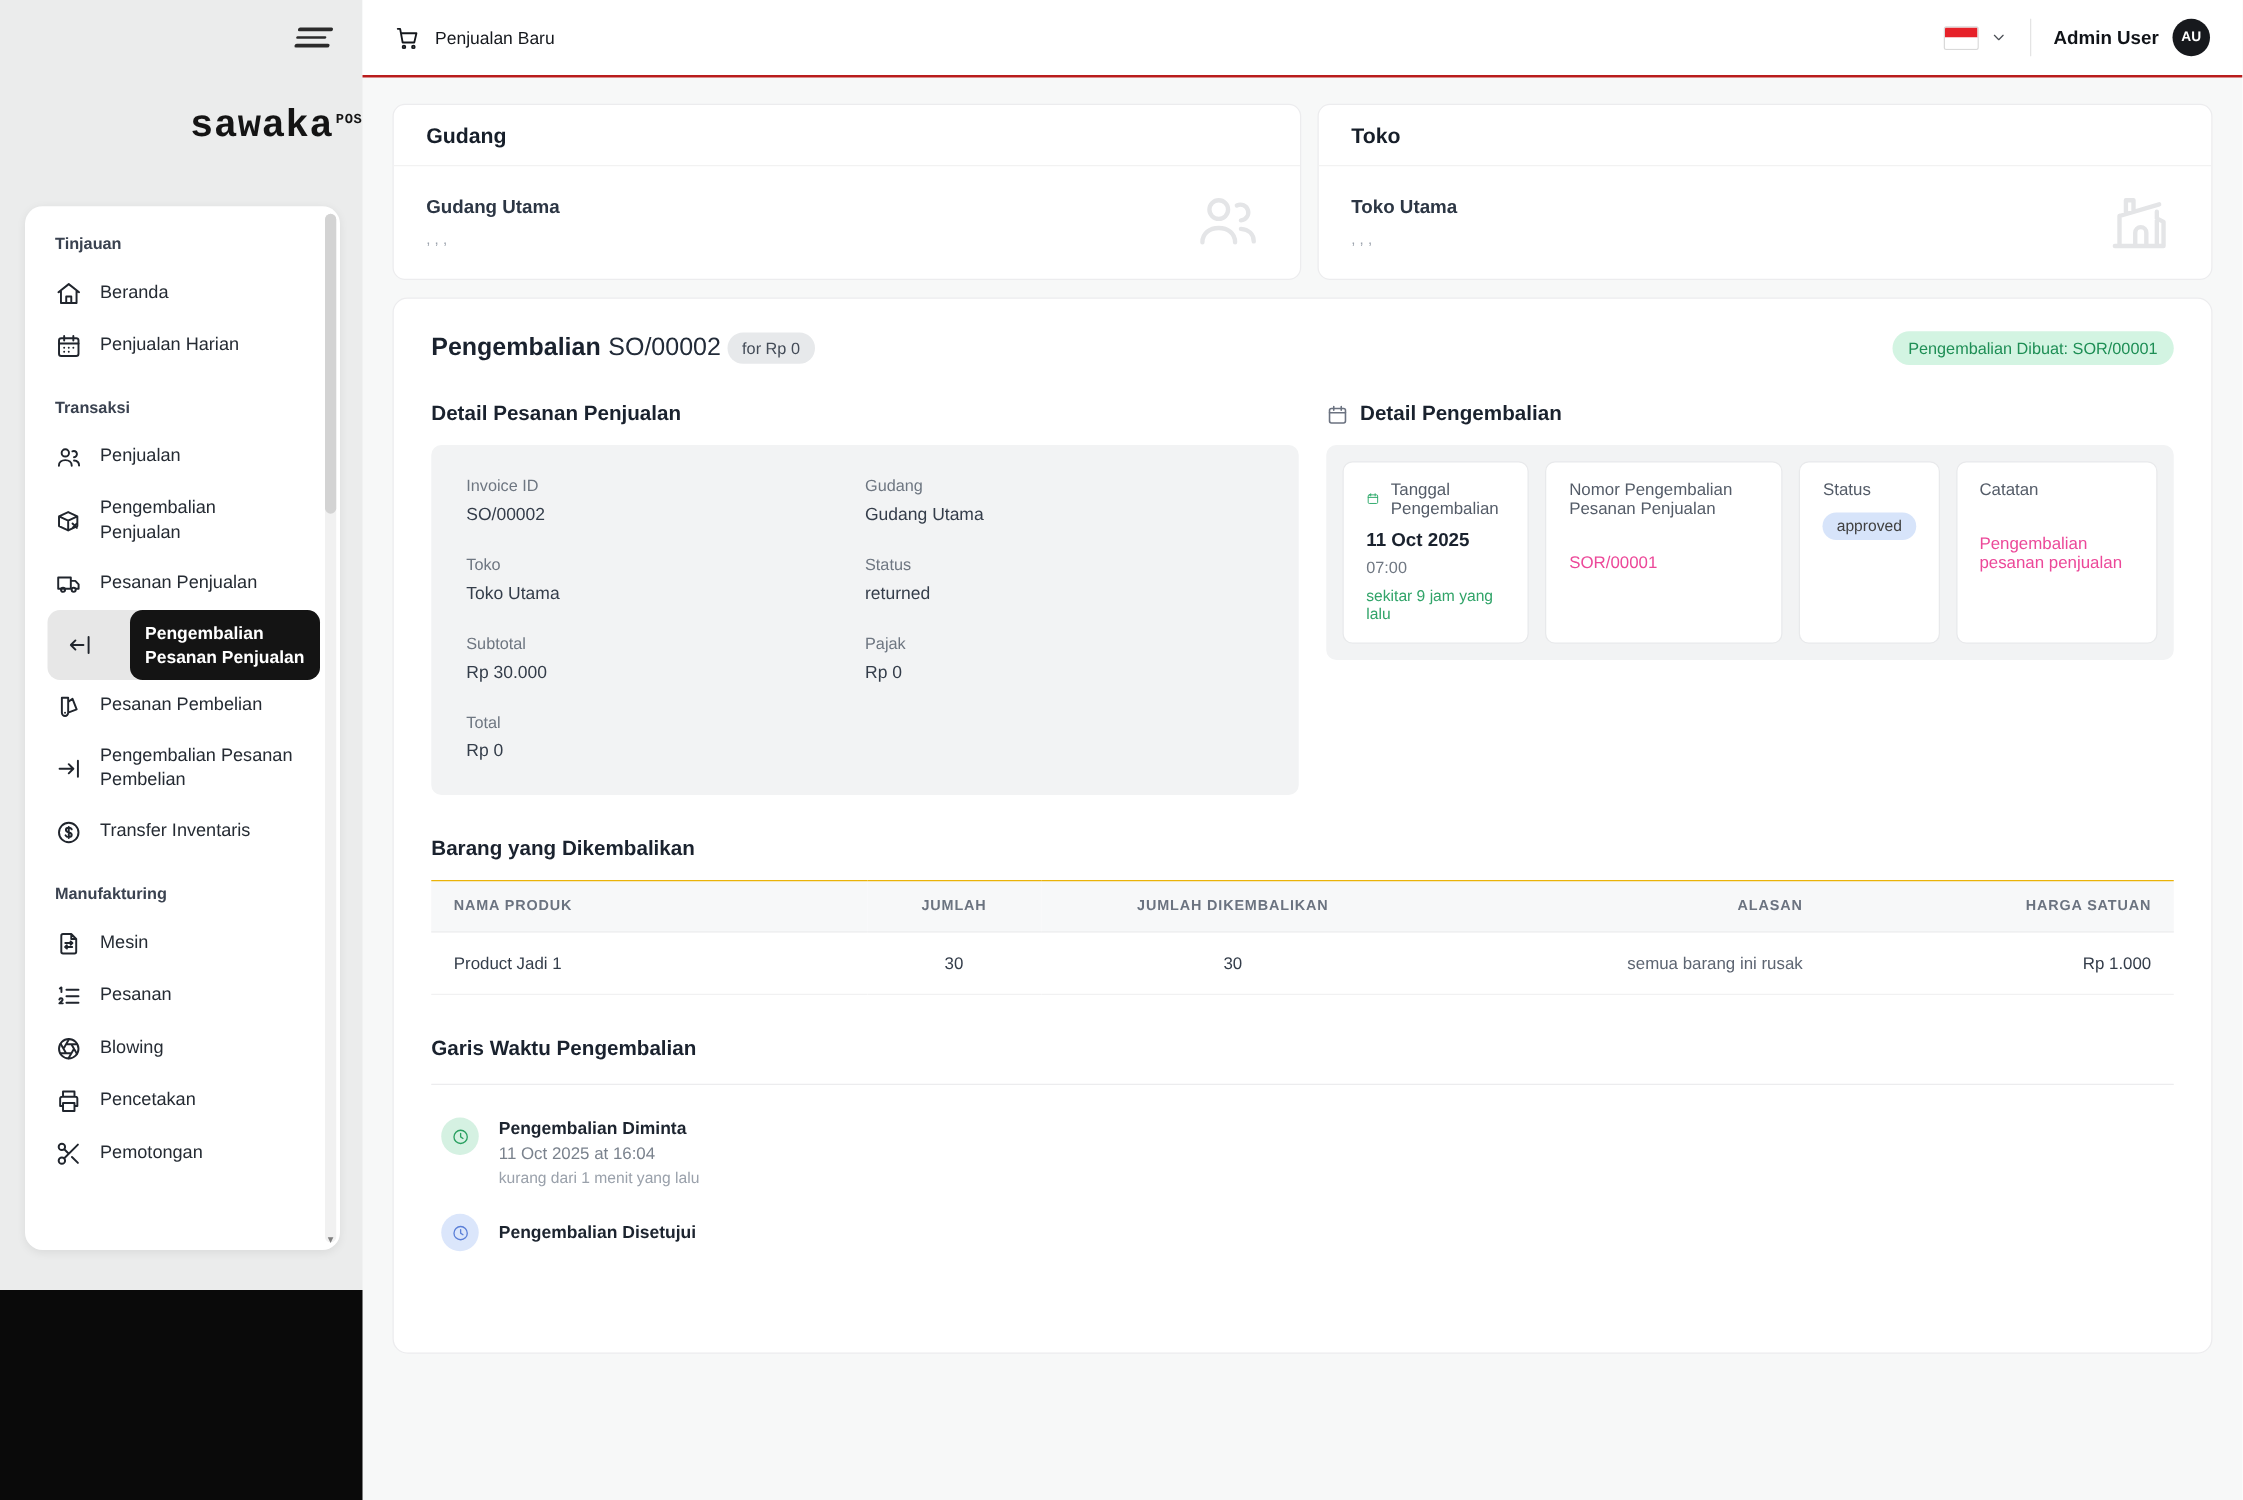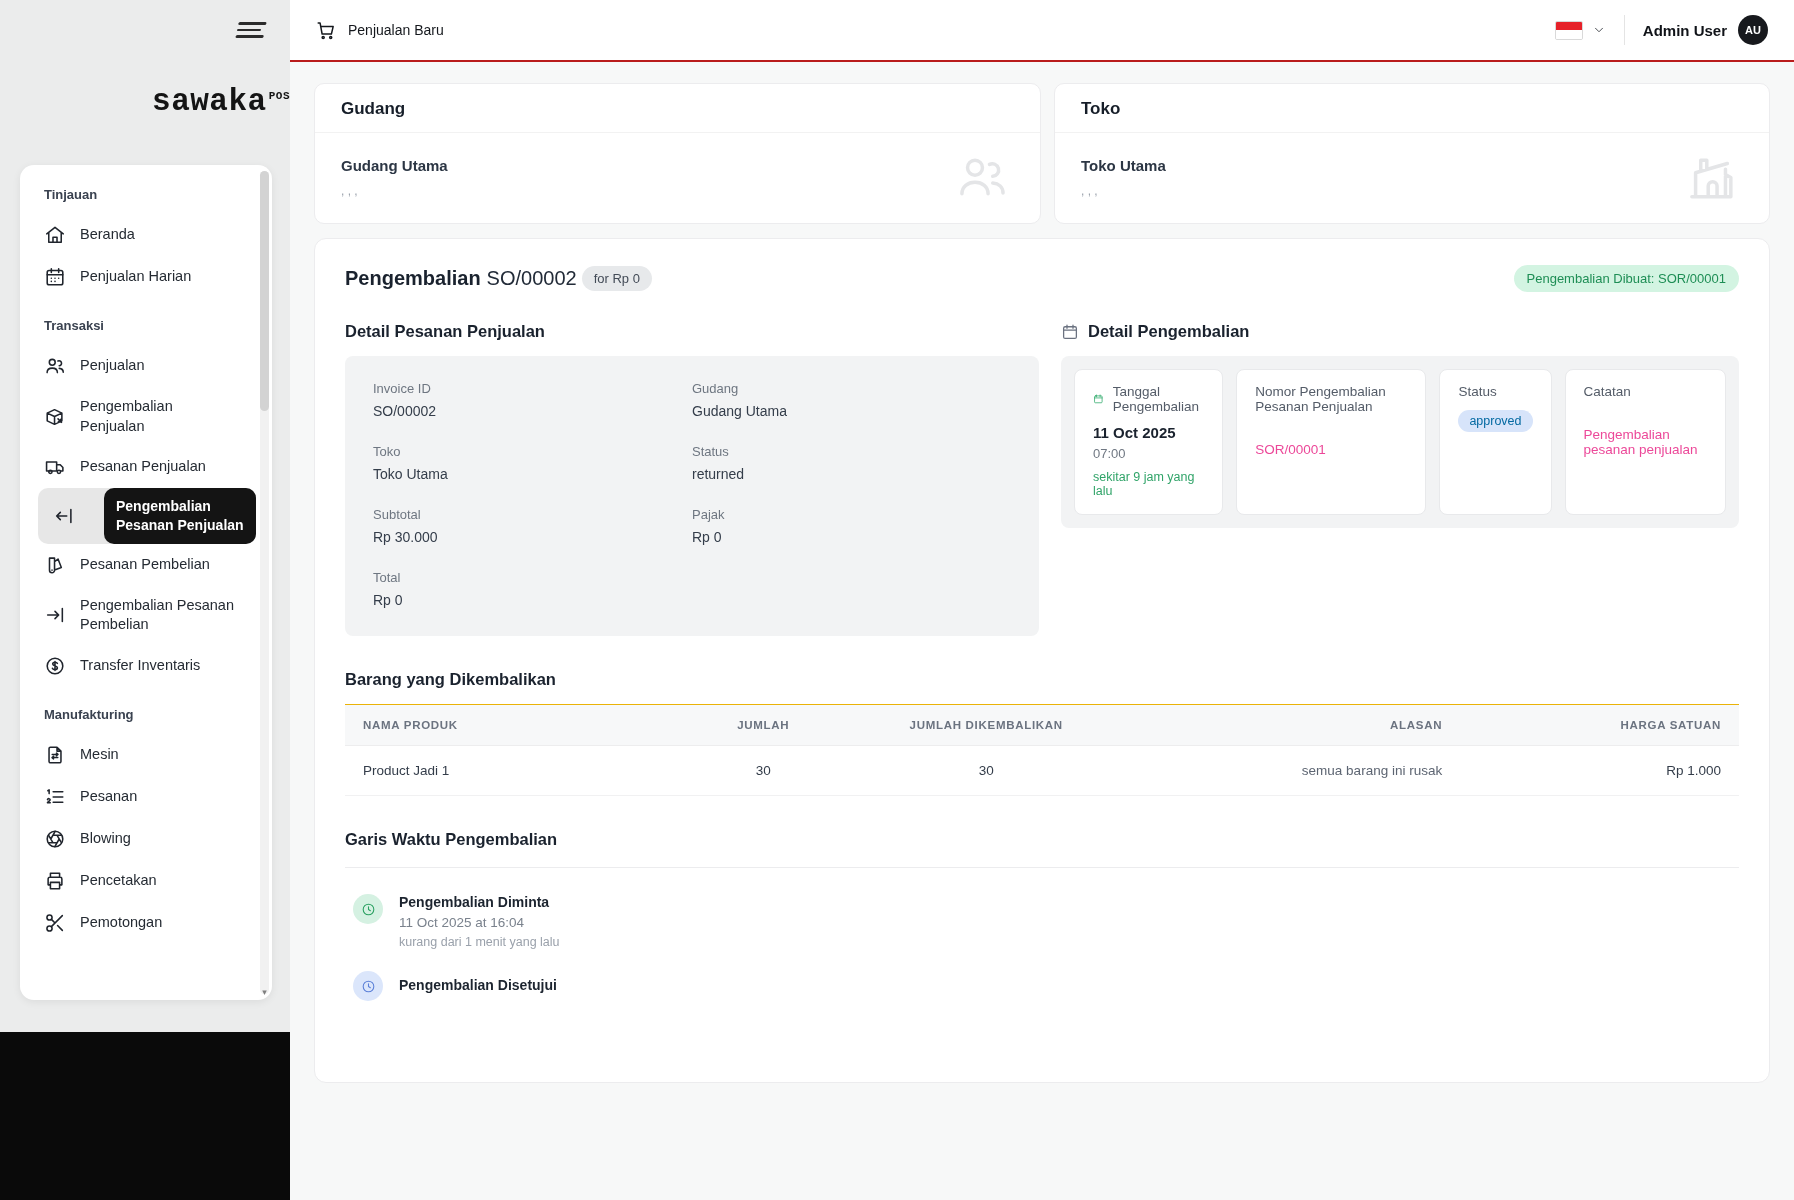--- a/index.html
+++ b/index.html
@@ -83,21 +83,21 @@
 
   .return-panel{background:#f2f3f4;border-radius:8px;padding:13px;display:flex;flex-direction:row;gap:13px;}
   .inner-card{background:#fff;border:1px solid #e8e9eb;border-radius:8px;padding:14px 18px 16px;}
   .inner-label{font-size:13.5px;color:#545c68;}
   .inner-label-row{display:flex;align-items:center;gap:9px;font-size:13.5px;color:#545c68;}
   .inner-label-row .gicon{width:16px;height:16px;color:#2aa968;}
   .date-big{font-size:15px;font-weight:700;color:#1a222e;margin-top:10px;}
   .date-time{font-size:13px;color:#707883;margin-top:5px;}
   .date-rel{font-size:12.5px;color:#31a469;margin-top:9px;}
   .inner-value{font-size:13.5px;color:#ec4899;margin-top:28px;}
-  .approved-badge{display:inline-block;background:#d7e4fa;color:#0369a1;font-size:12.5px;padding:4px 11px;border-radius:999px;margin-top:11px;}
+  .approved-badge{display:inline-block;background:#d7e4fa;color:#404040;font-size:12.5px;padding:4px 11px;border-radius:999px;margin-top:11px;}
 
   .items-section{margin-top:34px;}
   table.items{width:100%;border-collapse:collapse;}
   table.items th{background:#f7f8f9;border-top:1px solid #eab308;border-bottom:1px solid #ededee;
     font-size:11.5px;font-weight:700;color:#6b7380;letter-spacing:.7px;padding:14px 18px;text-align:left;}
   table.items td{padding:17px 18px;font-size:13.5px;color:#343d4a;border-bottom:1px solid #f1f1f2;}
   .c-center{text-align:center !important;}
   .c-right{text-align:right !important;}
   .red{color:#d03030;}
 

